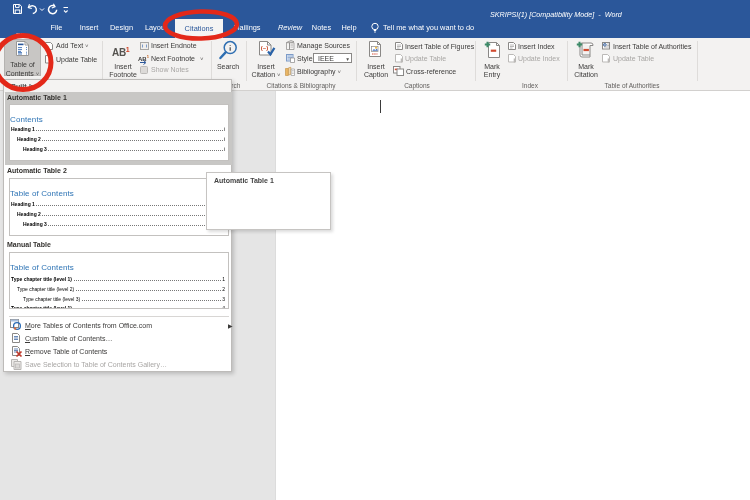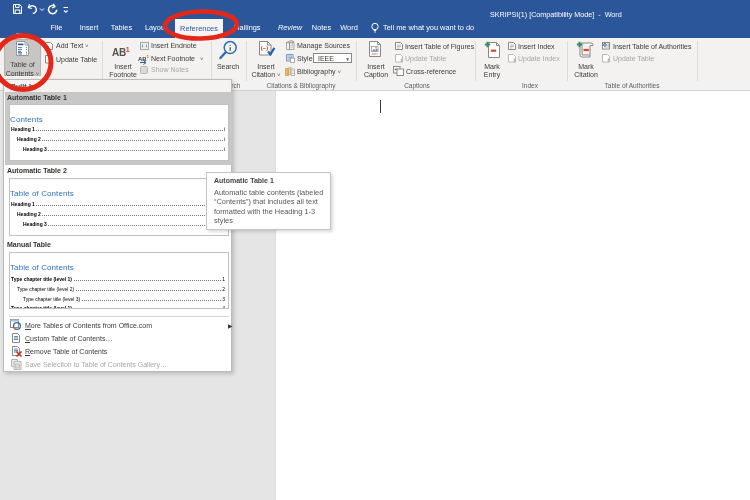--- a/index.html
+++ b/index.html
@@ -2,21 +2,21 @@
 <html><head>
 <meta charset="utf-8">
 <style>
 * { margin:0; padding:0; box-sizing:border-box; }
 html,body { width:750px; height:500px; overflow:hidden; }
 body { font-family:"Liberation Sans", sans-serif; position:relative; background:#e5e5e5; }
 .abs { position:absolute; }
 
 #titlebar { left:0; top:0; width:750px; height:38px; background:#2b579a; }
 #title { left:490px; top:3px; }
-#title span { color:#fff; font-size:7.2px; }
+#title span { color:#fff; font-size:7.2px;font-style:italic; }
 
 .tab { top:18px; height:20px; color:#fff; font-size:7.4px; line-height:20px; text-align:center; }
 #tab-ref { left:175px; top:19px; width:48px; height:19px; background:#f5f4f3; color:#2b579a; line-height:19px; }
 
 #ribbon { left:0; top:38px; width:750px; height:53px; background:#f3f2f1; border-bottom:1px solid #d2d0ce; }
 .sep { top:3px; width:1px; height:40px; background:#dedcda; position:absolute; }
 .grplabel { top:44px; font-size:6.5px; color:#605e5c; position:absolute; text-align:center; white-space:nowrap; }
 .btxt { position:absolute; font-size:7px; color:#3b3a39; white-space:nowrap; }
 .gray { color:#a8a6a4 !important; }
 .bigtxt { position:absolute; font-size:7px; color:#3b3a39; text-align:center; white-space:nowrap; }
@@ -63,27 +63,27 @@
   <g stroke="#fff" fill="none">
     <path d="M44.8 3.1 a4.1 4.1 0 1 0 1.9 3.7" stroke-width="1.5"></path>
     <path d="M43.4 0.8 l1.7 3 -3.3 1.3" stroke-width="1.1"></path>
   </g>
   <path d="M53.5 4.5 h4.5 M54 7.5 l1.8 1.8 1.8 -1.8" stroke="#fff" stroke-width="1.1" fill="none"></path>
 </svg>
 
 <div class="abs tab" style="left:12px;width:20px;margin-top:8px;">File</div>
 <div class="abs tab" style="left:41px;width:31px;">File</div>
 <div class="abs tab" style="left:75px;width:28px;">Insert</div>
-<div class="abs tab" style="left:106px;width:31px;">Tables</div>
+<div class="abs tab" style="left:106px;width:31px;">Design</div>
 <div class="abs tab" style="left:140px;width:32px;">Layout</div>
-<div class="abs tab" id="tab-ref">References</div>
+<div class="abs tab" id="tab-ref">Citations</div>
 <div class="abs tab" style="left:228px;width:38px;">Mailings</div>
 <div class="abs tab" style="left:272px;width:36px;font-style:italic;">Review</div>
 <div class="abs tab" style="left:309px;width:25px;">Notes</div>
-<div class="abs tab" style="left:337px;width:24px;">Word</div>
+<div class="abs tab" style="left:337px;width:24px;">Help</div>
 <svg class="abs" style="left:370px;top:22px" width="10" height="12" viewBox="0 0 10 12">
   <circle cx="5" cy="4.5" r="3.2" fill="none" stroke="#fff" stroke-width="1"></circle>
   <path d="M3.8 8.5 h2.4 M4.2 10 h1.6" stroke="#fff" stroke-width="1"></path>
 </svg>
 <div class="abs tab" style="left:383px;width:92px;text-align:left;">Tell me what you want to do</div>
 
 <div class="abs" id="ribbon">
 
   <div class="sep" style="left:102px"></div>
   <div class="sep" style="left:211px"></div>
@@ -344,19 +344,18 @@
   <svg class="abs" style="left:7px;top:279px" width="11" height="11" viewBox="0 0 11 11">
     <path d="M0.5 0.5 h6 v7 h-6z" fill="#eceae8" stroke="#b8b6b4"></path>
     <path d="M3 2.5 h7 v8 h-7z" fill="#eceae8" stroke="#b8b6b4"></path>
     <rect x="4.5" y="5" width="4" height="4" fill="#dcdad8" stroke="#b8b6b4" stroke-width="0.7"></rect>
   </svg>
   <div class="mitem gray" style="top:281px;">Save Selection to Table of Contents Gallery…</div>
 </div>
 
 <div class="abs" id="tooltip">
   <div class="tt">Automatic Table 1</div>
-  <div class="tb">Automatic table contents (labeled<br>“Contents”) that includes all text<br>formatted with the Heading 1-3<br>styles</div>
 </div>
 
 <svg class="abs" style="left:0;top:0;" width="750" height="500" viewBox="0 0 750 500" pointer-events="none">
   <ellipse cx="201" cy="25" rx="36" ry="13.5" fill="none" stroke="#e32819" stroke-width="4.6" transform="rotate(-1.5 201 25)"></ellipse>
   <ellipse cx="23" cy="62.5" rx="28" ry="27" fill="none" stroke="#e32819" stroke-width="5"></ellipse>
 </svg>
 
 </body></html>

